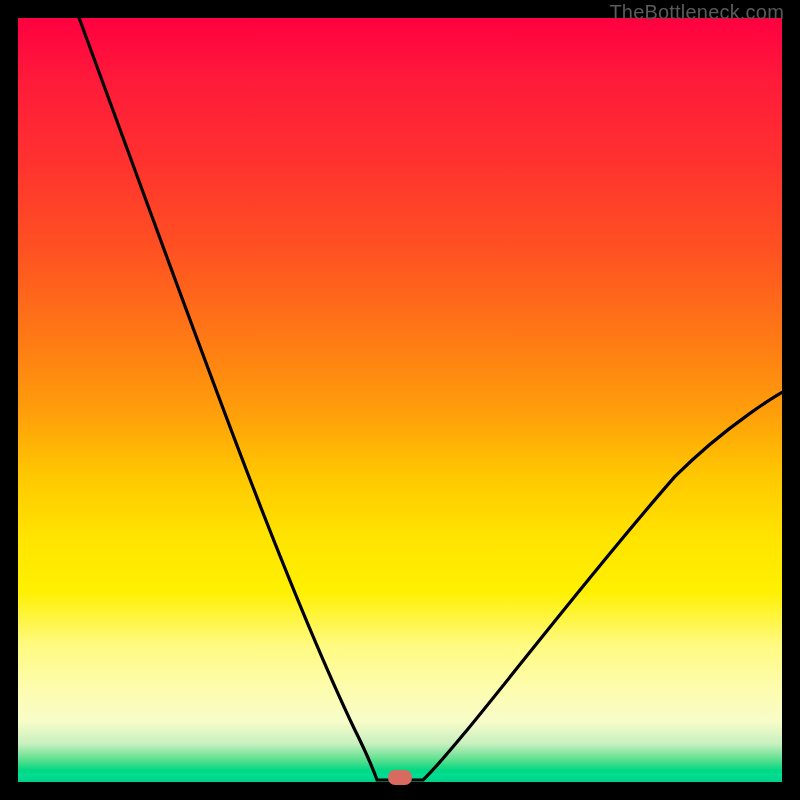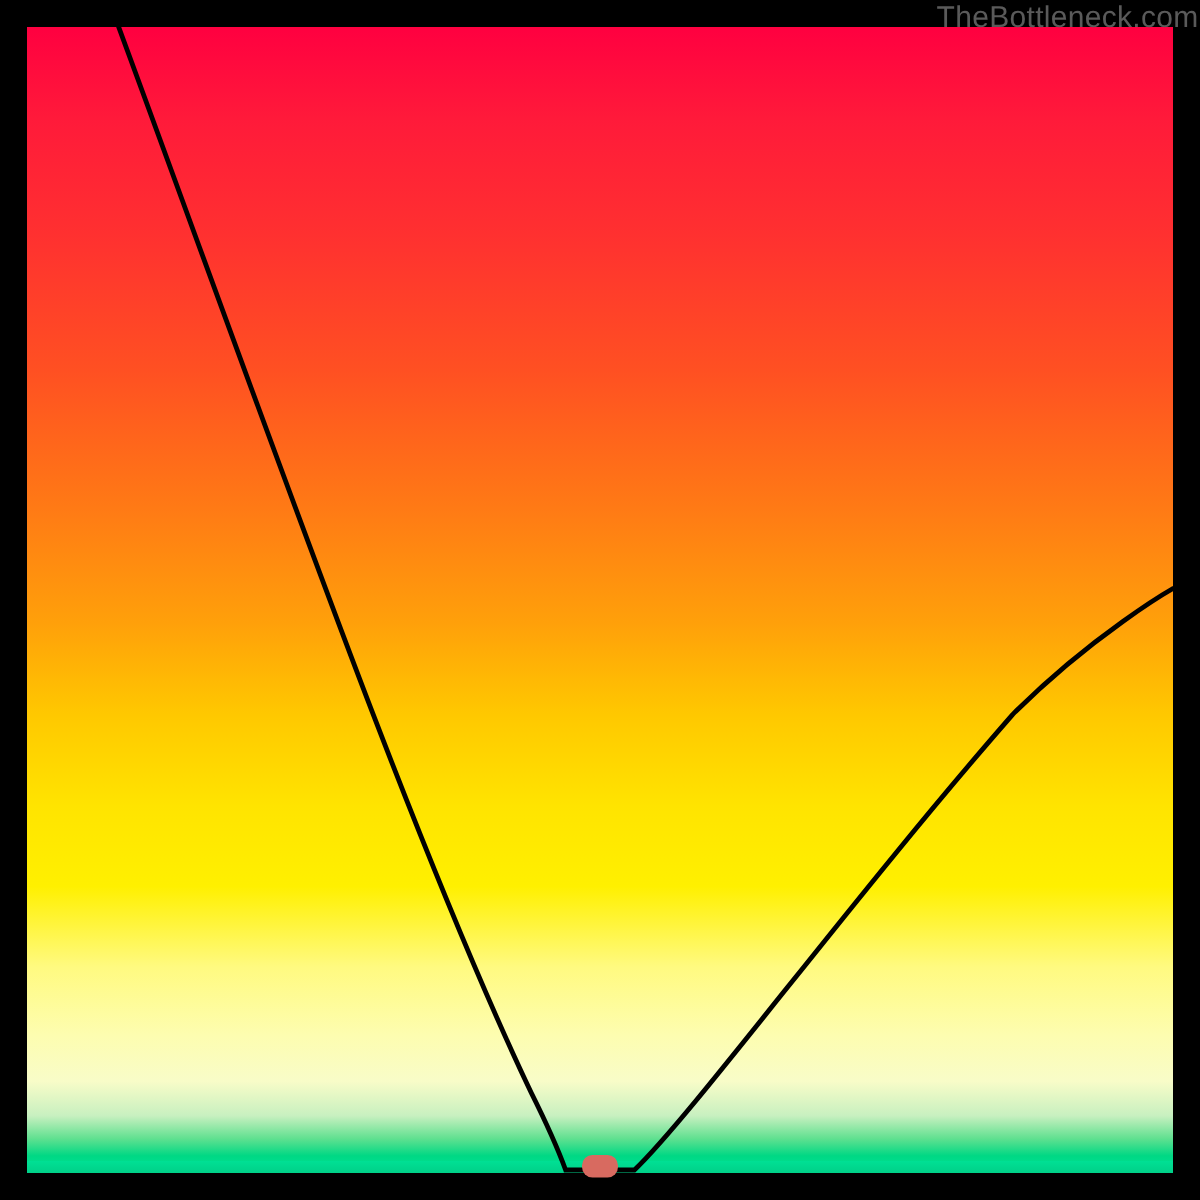--- a/index.html
+++ b/index.html
@@ -56,21 +56,21 @@
     position: absolute;
     left: 0;
     top: 0;
     width: 800px;
     height: 800px;
     pointer-events: none;
   }
   .watermark {
     position: absolute;
     top: 1px;
-    right: 1px;
+    right: 16px;
     font-size: 20px;
     font-weight: 500;
     color: #5a5a5a;
     font-family: Arial, sans-serif;
     letter-spacing: 0.2px;
   }
 </style>
 </head>
 <body>
 

